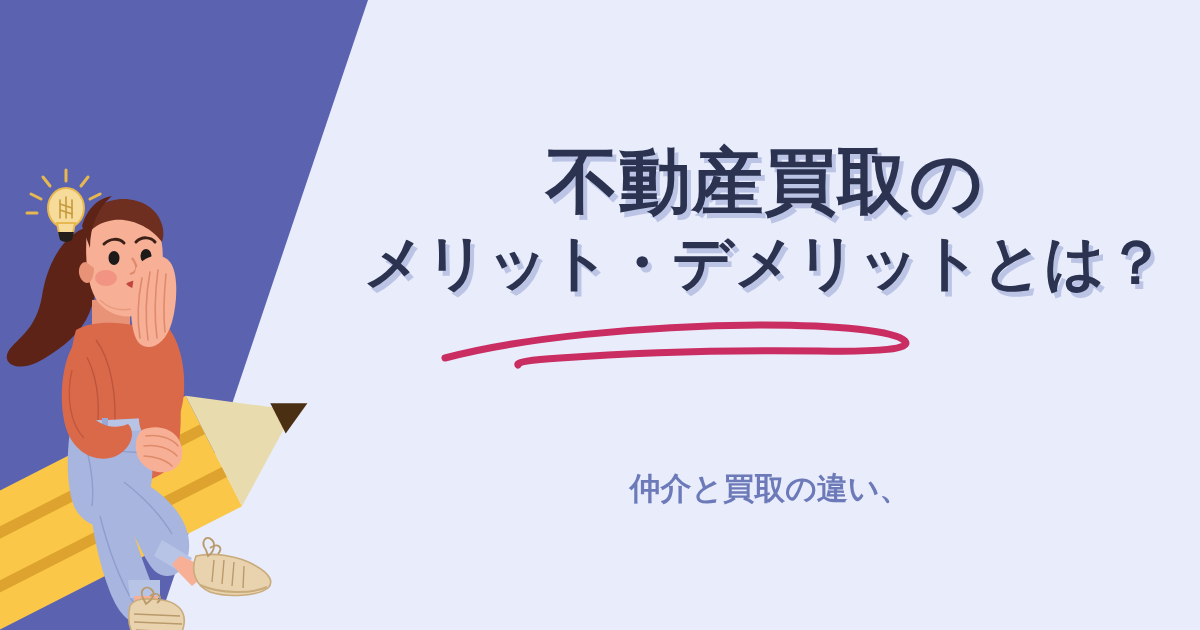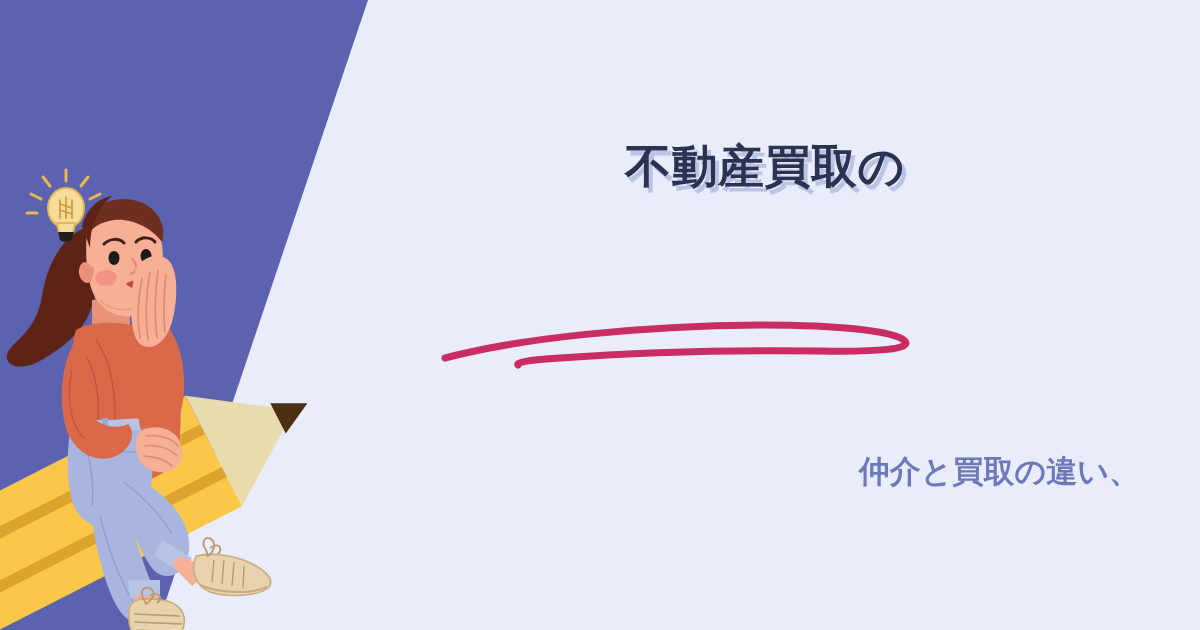--- a/index.html
+++ b/index.html
@@ -39,30 +39,30 @@
     z-index: 40;
   }
   .title-line {
     font-weight: bold;
     color: #2b3350;
     letter-spacing: 0.01em;
     line-height: 1.16;
     text-shadow: 4px 5px 0 rgba(172,183,222,0.75);
     white-space: nowrap;
   }
-  .title-line-1 { font-size: 46px; }
+  .title-line-1 { font-size: 72px; }
   .title-line-2 { font-size: 60px; margin-top: 4px; }
 
   
   .subtitle-block {
     position: absolute;
     left: 400px;
-    top: 448px;
+    top: 465px;
     width: 740px;
-    text-align: right;
+    text-align: center;
     z-index: 40;
   }
   .subtitle-line {
     font-size: 31px;
     font-weight: bold;
     color: #6d7ab9;
     line-height: 1.52;
     white-space: nowrap;
   }
 
@@ -295,19 +295,20 @@
                C 520 338, 640 326, 760 325
                C 840 325, 895 331, 905 341
                C 912 349, 880 352, 820 351
                C 740 350, 640 352, 560 358
                C 530 360, 516 362, 518 365"></path>
     </g>
   </svg>
 
   <div class="title-block">
     <div class="title-line title-line-1">不動産買取の</div>
+    <div class="title-line title-line-2">メリット・デメリットとは？</div>
   </div>
 
   <div class="subtitle-block">
     <div class="subtitle-line">仲介と買取の違い、</div>
   </div>
 
 </div>
 
 </body></html>

